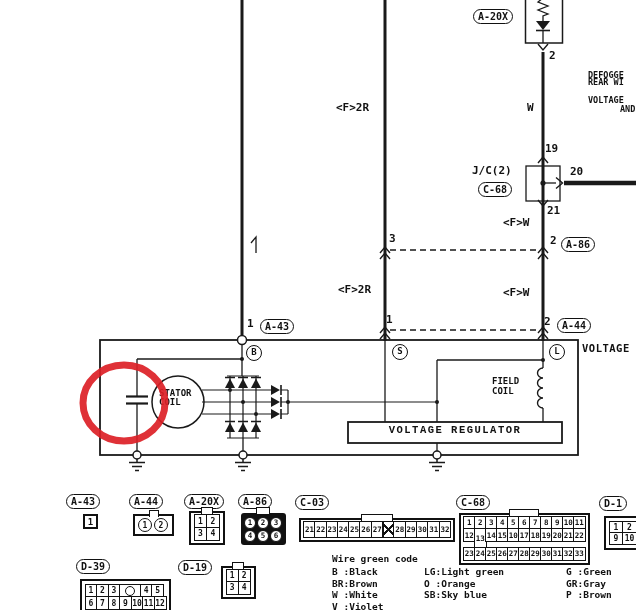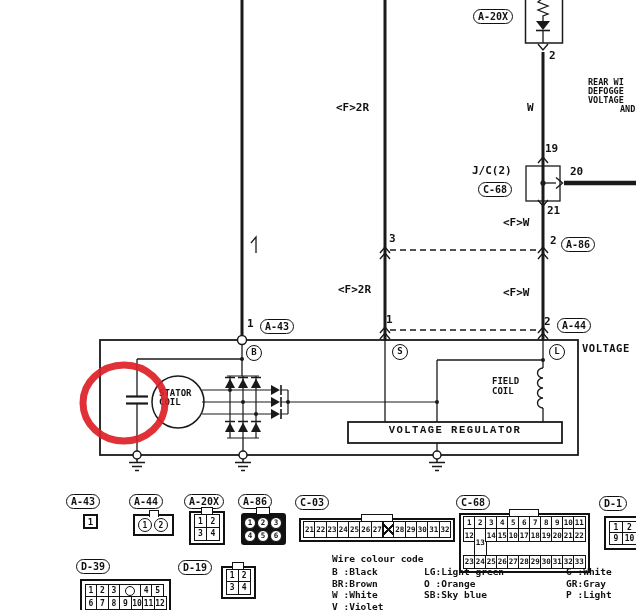--- a/index.html
+++ b/index.html
@@ -140,21 +140,21 @@
       <div class="lbl k-pin" style="left: 503px; top: 287px;">&lt;F&gt;W</div>
       <div class="lbl k-pin" style="left: 544px; top: 316px;">2</div>
       <div class="lbl k-oval" style="left: 557px; top: 318px;">A-44</div>
       <div class="lbl k-pin" style="left: 336px; top: 102px;">&lt;F&gt;2R</div>
       <div class="lbl k-pin" style="left: 389px; top: 233px;">3</div>
       <div class="lbl k-pin" style="left: 338px; top: 284px;">&lt;F&gt;2R</div>
       <div class="lbl k-pin" style="left: 386px; top: 314px;">1</div>
       <div class="lbl k-pin" style="left: 247px; top: 318px;">1</div>
       <div class="lbl k-oval" style="left: 260px; top: 319px;">A-43</div>
       <div class="lbl k-note" style="left: 588px; top: 78px;">REAR WI</div>
-      <div class="lbl k-note" style="left: 588px; top: 87px;">DEFOGGE</div>
+      <div class="lbl k-note" style="left: 588px; top: 71px;">DEFOGGE</div>
       <div class="lbl k-note" style="left: 588px; top: 96px;">VOLTAGE</div>
       <div class="lbl k-note" style="left: 588px; top: 105px; margin-left: 32px;">AND WIP</div>
       <div class="lbl k-comp" style="left: 582px; top: 343px;">VOLTAGE</div>
       <div class="lbl k-term" style="left: 246px; top: 345px;">B</div>
       <div class="lbl k-term" style="left: 392px; top: 344px;">S</div>
       <div class="lbl k-term" style="left: 549px; top: 344px;">L</div>
       <div class="lbl k-small" style="left: 159px; top: 389px;">STATOR</div>
       <div class="lbl k-small" style="left: 159px; top: 398px;">COIL</div>
       <div class="lbl k-small" style="left: 492px; top: 377px;">FIELD</div>
       <div class="lbl k-small" style="left: 492px; top: 387px;">COIL</div>
@@ -232,21 +232,21 @@
           <div class="cell" style="width: 12.5px; height: 14px; font-size: 7.5px;">5</div>
           <div class="cell" style="width: 12.5px; height: 14px; font-size: 7.5px;">6</div>
           <div class="cell" style="width: 12.5px; height: 14px; font-size: 7.5px;">7</div>
           <div class="cell" style="width: 12.5px; height: 14px; font-size: 7.5px;">8</div>
           <div class="cell" style="width: 12.5px; height: 14px; font-size: 7.5px;">9</div>
           <div class="cell" style="width: 12.5px; height: 14px; font-size: 7.5px;">10</div>
           <div class="cell" style="width: 12.5px; height: 14px; font-size: 7.5px;">11</div>
         </div>
         <div class="row">
           <div class="cell" style="width: 12.5px; height: 14px; font-size: 7.5px;">12</div>
-          <div class="cell" style="width: 12.5px; height: 28px; font-size: 7.5px;">13</div>
+          <div class="cell" style="width: 12.5px; height: 20px; font-size: 7.5px;">13</div>
           <div class="cell" style="width: 12.5px; height: 14px; font-size: 7.5px;">14</div>
           <div class="cell" style="width: 12.5px; height: 14px; font-size: 7.5px;">15</div>
           <div class="cell" style="width: 12.5px; height: 14px; font-size: 7.5px;">10</div>
           <div class="cell" style="width: 12.5px; height: 14px; font-size: 7.5px;">17</div>
           <div class="cell" style="width: 12.5px; height: 14px; font-size: 7.5px;">18</div>
           <div class="cell" style="width: 12.5px; height: 14px; font-size: 7.5px;">19</div>
           <div class="cell" style="width: 12.5px; height: 14px; font-size: 7.5px;">20</div>
           <div class="cell" style="width: 12.5px; height: 14px; font-size: 7.5px;">21</div>
           <div class="cell" style="width: 12.5px; height: 14px; font-size: 7.5px;">22</div>
         </div>
@@ -305,36 +305,36 @@
           <div class="cell" style="width: 13.5px; height: 13.5px; font-size: 8px;">2</div>
         </div>
         <div class="row">
           <div class="cell" style="width: 13.5px; height: 13.5px; font-size: 8px;">3</div>
           <div class="cell" style="width: 13.5px; height: 13.5px; font-size: 8px;">4</div>
         </div>
       </div>
     </div>
 
   <div id="legend">
-    <div class="legend-title" style="left:332px;top:554px;">Wire colour code</div>
+    <div class="legend-title" style="left:332px;top:554px;">Wire green code</div>
   <div class="legend-col" style="left: 332px; top: 566px;">
         <div class="legend-line">B :Black</div>
         <div class="legend-line">BR:Brown</div>
         <div class="legend-line">W :White</div>
         <div class="legend-line">V :Violet</div>
       </div>
       <div class="legend-col" style="left: 424px; top: 566px;">
         <div class="legend-line">LG:Light green</div>
         <div class="legend-line">O :Orange</div>
         <div class="legend-line">SB:Sky blue</div>
       </div>
       <div class="legend-col" style="left: 566px; top: 566px;">
-        <div class="legend-line">G :White</div>
+        <div class="legend-line">G :Green</div>
         <div class="legend-line">GR:Gray</div>
-        <div class="legend-line">P :Light</div>
+        <div class="legend-line">P :Brown</div>
       </div>
     </div>
 
   <svg width="636" height="610" viewBox="0 0 636 610" style="pointer-events:none;">
     <ellipse cx="124" cy="403" rx="41" ry="38" fill="none" stroke="#dc1f26" stroke-width="7" opacity="0.92"></ellipse>
   </svg>
 
 </div>
 
 </body></html>

